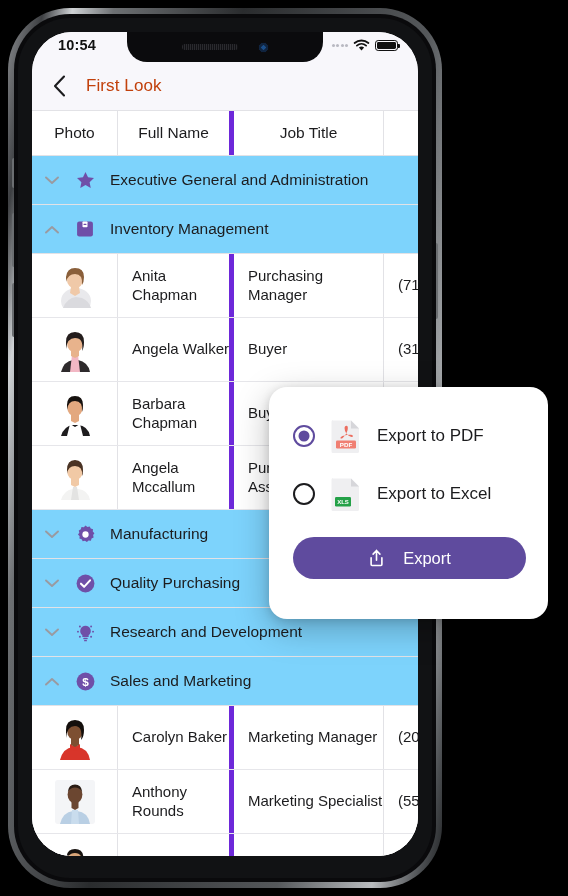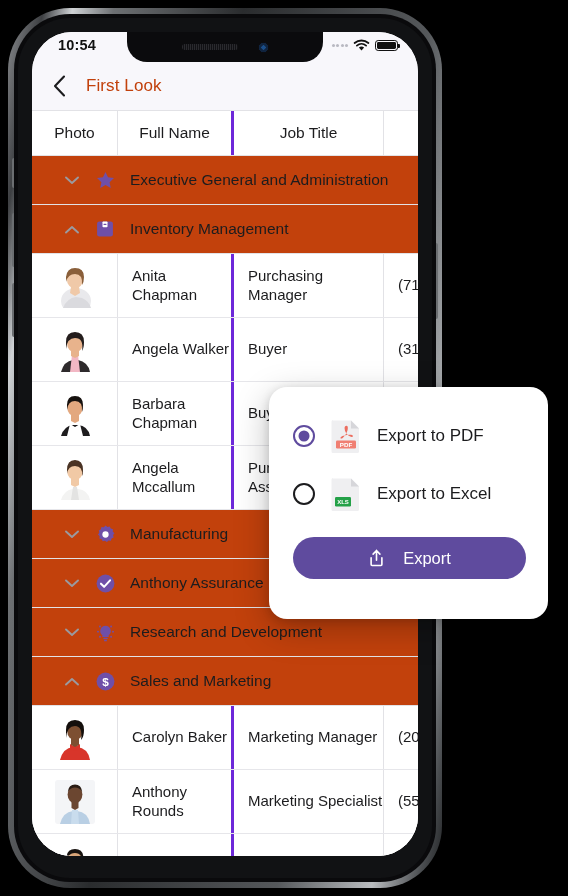--- a/index.html
+++ b/index.html
@@ -88,27 +88,27 @@
   }
   .nav-back { width: 22px; height: 26px; display: flex; align-items: center; justify-content: center; cursor: pointer; }
   .nav-title { font-size: 17px; color: #c2410c; letter-spacing: .1px; }
 
   
   .table-area { position: relative; background: #fff; height: 746px; overflow: hidden; }
   .t-row { display: flex; width: 460px; }
   .t-head { height: 46px; border-top: 1px solid #e2e2e6; border-bottom: 1px solid #e2e2e6; background: #fff; }
   .t-head .cell { display: flex; align-items: center; justify-content: center; font-size: 15.5px; color: #1c1c1e; }
   .c-photo { width: 86px; flex: none; border-right: 1px solid #e2e2e6; }
-  .c-name  { width: 116px; flex: none; border-right: 3px solid #6d28d9; }
+  .c-name  { width: 116px; flex: none; border-right: 5px solid #6d28d9; }
   .c-job   { width: 150px; flex: none; border-right: 1px solid #e2e2e6; }
   .c-phone { width: 108px; flex: none; }
 
   .grp {
     display: flex; align-items: center; height: 49px;
-    background: #c2410c; border-bottom: 1px solid #e2e2e6; padding-left: 32px; gap: 14px;
+    background: #7dd3fc; border-bottom: 1px solid #e2e2e6; padding-left: 12px; gap: 14px;
   }
   .grp-chev { width: 16px; display: flex; align-items: center; justify-content: center; }
   .grp-icon { width: 22px; height: 22px; display: flex; align-items: center; justify-content: center; }
   .grp-label { font-size: 15.5px; color: #1c1c1e; white-space: nowrap; }
 
   .drow { height: 64px; border-bottom: 1px solid #e6e6ea; background: #fff; }
   .drow .cell { display: flex; align-items: center; height: 100%; }
   .drow .c-photo { justify-content: center; }
   .drow .c-name, .drow .c-job { padding-left: 14px; }
   .drow .c-phone { padding-left: 14px; }
@@ -346,21 +346,21 @@
                 <svg width="14" height="9" viewBox="0 0 14 9">
                     <path d="M1 1.5 L7 7 L13 1.5" stroke="#9a9aa0" stroke-width="1.9" fill="none" stroke-linecap="round" stroke-linejoin="round"></path>
                   </svg>
               </span>
               <span class="grp-icon">
                 <svg width="21" height="21" viewBox="0 0 24 24">
                   <circle cx="12" cy="12" r="10.2" fill="#6f4fa8"></circle>
                   <path d="M6.8 12.2 L10.4 15.8 L17.2 8.4" stroke="#fff" stroke-width="2.3" fill="none" stroke-linecap="round" stroke-linejoin="round"></path>
                 </svg>
               </span>
-              <span class="grp-label">Anthony Assurance</span>
+              <span class="grp-label">Quality Purchasing</span>
             </div>
 
             <div class="grp">
               <span class="grp-chev">
                 <svg width="14" height="9" viewBox="0 0 14 9">
                     <path d="M1 1.5 L7 7 L13 1.5" stroke="#9a9aa0" stroke-width="1.9" fill="none" stroke-linecap="round" stroke-linejoin="round"></path>
                   </svg>
               </span>
               <span class="grp-icon">
                 <svg width="21" height="21" viewBox="0 0 24 24">

